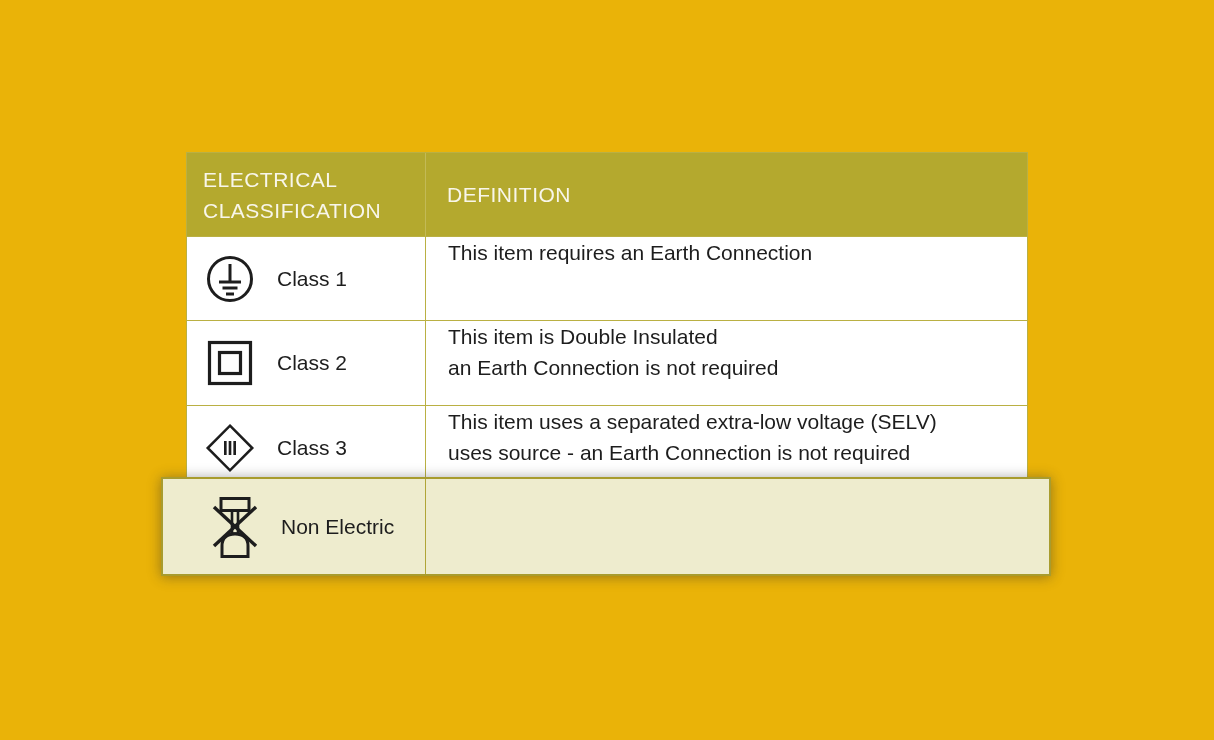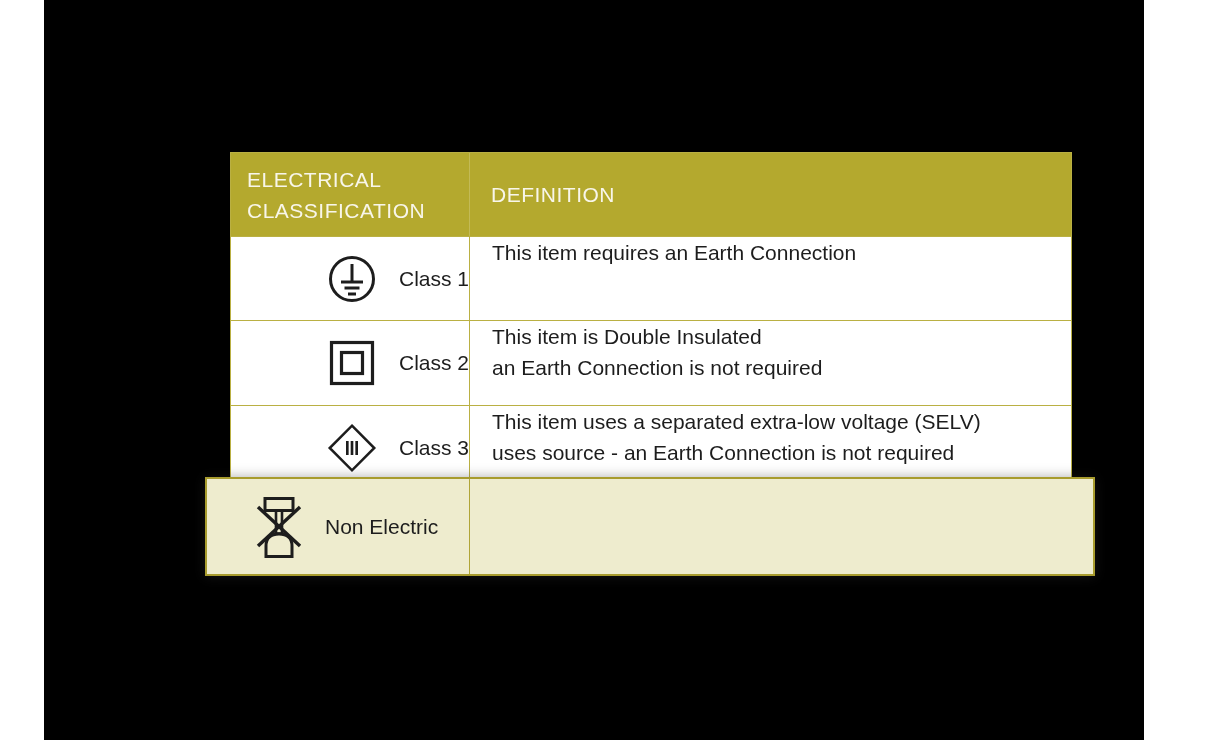--- a/index.html
+++ b/index.html
@@ -1,18 +1,18 @@
 <!DOCTYPE html>
 <html><head>
 <meta charset="utf-8">
 <style>
   html,body { margin:0; padding:0; background:#ffffff; }
   .stage {
-    position:relative; width:1100px; height:740px; background:#000000;
-    font-family:"Liberation Sans", sans-serif; color:#1d1d1d; overflow:hidden;margin-left:44px;
+    position:relative; width:1214px; height:740px; background:#eab308;
+    font-family:"Liberation Sans", sans-serif; color:#1d1d1d; overflow:hidden;
   }
   
   .tbl {
     position:absolute; left:186px; top:152px; width:842px;
     box-sizing:border-box; border:1px solid #bab043; background:#ffffff;
   }
   .thead { display:flex; height:83px; background:#b4a92e; color:#f8f6ea; }
   .th1 {
     width:239px; box-sizing:border-box; padding-left:16px;
     display:flex; flex-direction:column; justify-content:center;
@@ -20,21 +20,21 @@
     border-right:1px solid rgba(250,248,232,0.22);
   }
   .th2 {
     flex:1; display:flex; align-items:center; padding-left:21px;
     font-size:21px; letter-spacing:0.5px;
   }
   .trow { display:flex; height:83px; border-top:1px solid #bab043; background:#fff; }
   .trow.tall { height:84px; }
   .cell-class {
     width:239px; box-sizing:border-box; border-right:1px solid #bab043;
-    display:flex; align-items:center; padding-left:18px;justify-content:flex-end;
+    display:flex; align-items:center; padding-left:18px;
   }
   .icon-box { width:50px; display:flex; align-items:center; justify-content:center; flex:none; }
   .row-label { margin-left:22px; font-size:21px; white-space:nowrap; }
   .cell-def {
     flex:1; display:flex; flex-direction:column; justify-content:flex-start;
     padding-left:22px; font-size:21px; line-height:31px;
   }
   
   .overlay {
     position:absolute; left:161px; top:477px; width:890px; height:99px;

